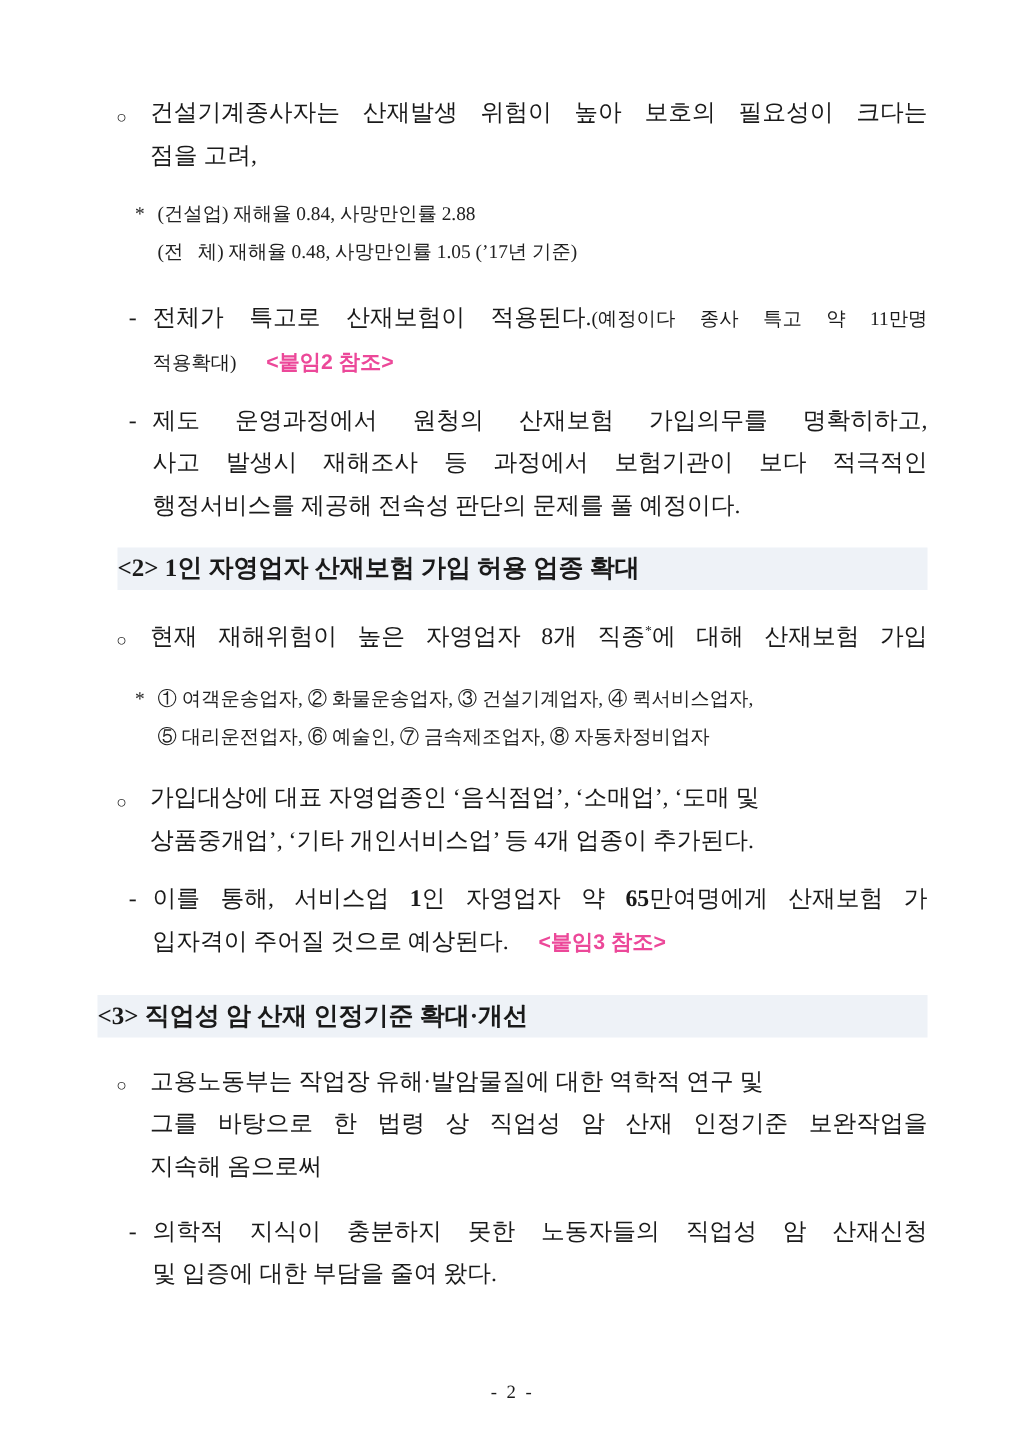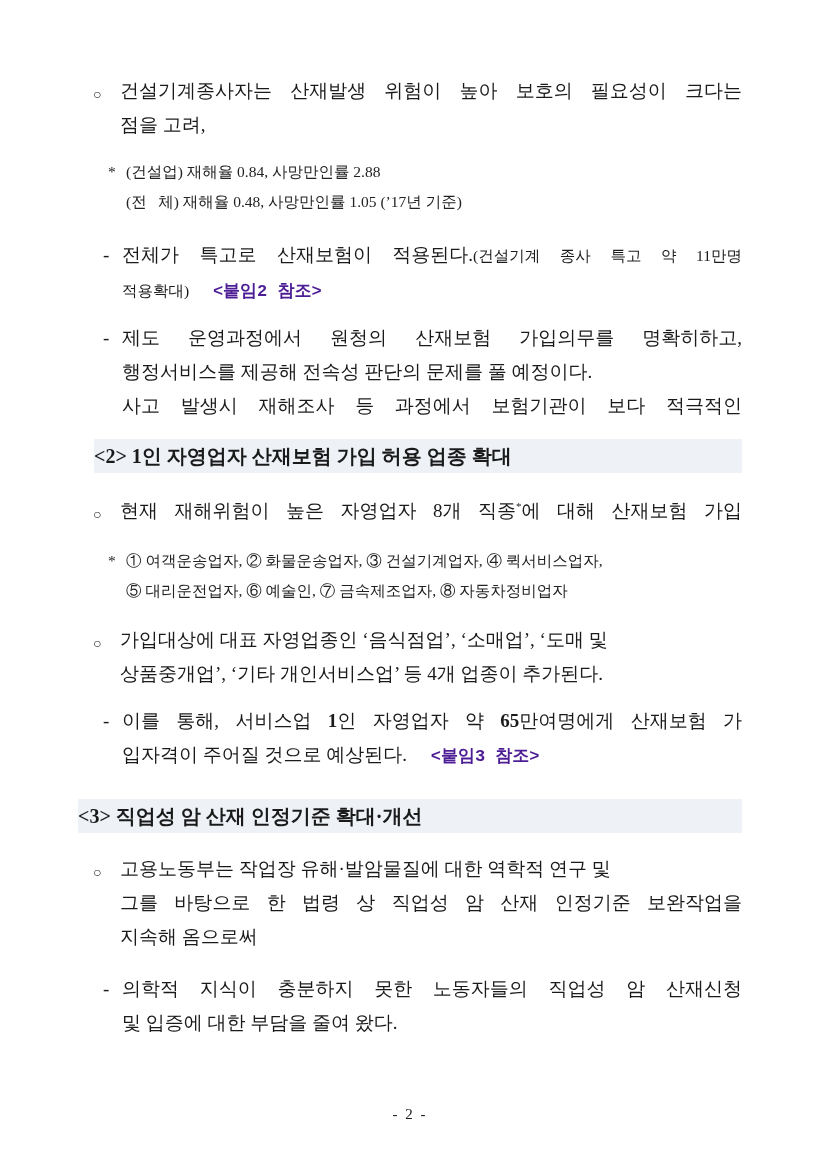--- a/index.html
+++ b/index.html
@@ -29,23 +29,23 @@
     font-size: 20px;
     font-weight: 700;
     line-height: 32px;
     padding: 1px 0 1px 0;
     background: #eef2f7;
   }
   .b { font-weight: 700; }
   .small { font-size: 15.5px; }
   .sup { vertical-align: super; font-size: 11px; line-height: 0; }
   .link {
-    color: #4c1d95;
+    color: #ec4899;
     font-weight: 700;
-    font-family: Liberation Mono, monospace;
+    font-family: Liberation Sans, sans-serif;
     font-size: 17px;
   }
   .page-number {
     position: absolute;
     left: 0; right: 0;
     bottom: 38px;
     text-align: center;
     font-size: 15px;
     color: #1a1a1a;
     letter-spacing: 2px;
@@ -75,29 +75,29 @@
   </div>
 
   <div class="para foot mt-f1">
     <span class="marker star">*</span>
     <div class="line"><span>(건설업) 재해율 0.84, 사망만인률 2.88</span></div>
     <div class="line"><span>(전   체) 재해율 0.48, 사망만인률 1.05 (’17년 기준)</span></div>
   </div>
 
   <div class="para dash mt-d1">
     <span class="marker dashm">-</span>
-    <div class="line j"><span>전체가 특고로 산재보험이 적용된다.</span><span class="small">(건설기계 종사 특고 약 11만명</span></div>
+    <div class="line j"><span>전체가 특고로 산재보험이 적용된다.</span><span class="small">(예정이다 종사 특고 약 11만명</span></div>
     <div class="line"><span class="small">적용확대)</span><span>     </span><span class="link">&lt;붙임2 참조&gt;</span></div>
   </div>
 
   <div class="para dash mt-d2">
     <span class="marker dashm">-</span>
     <div class="line j"><span>제도 운영과정에서 원청의 산재보험 가입의무를 명확히하고,</span></div>
+    <div class="line j"><span>사고 발생시 재해조사 등 과정에서 보험기관이 보다 적극적인</span></div>
     <div class="line"><span>행정서비스를 제공해 전속성 판단의 문제를 풀 예정이다.</span></div>
-    <div class="line j"><span>사고 발생시 재해조사 등 과정에서 보험기관이 보다 적극적인</span></div>
   </div>
 
   <div class="heading mt-h2">&lt;2&gt; 1인 자영업자 산재보험 가입 허용 업종 확대</div>
 
   <div class="para bullet mt-b2">
     <span class="marker circle">○</span>
     <div class="line j"><span>현재 재해위험이 높은 자영업자 8개 직종</span><span class="sup">*</span><span>에 대해 산재보험 가입</span></div>
   </div>
 
   <div class="para foot mt-f2">

